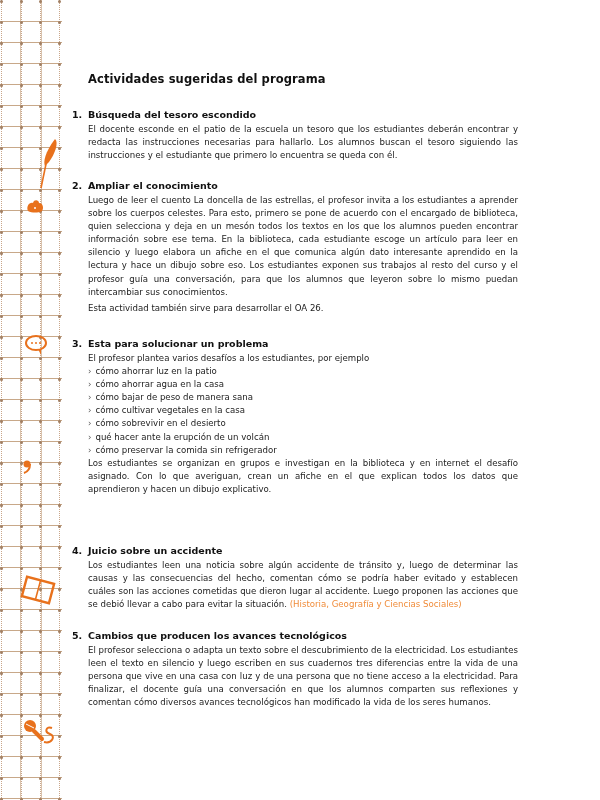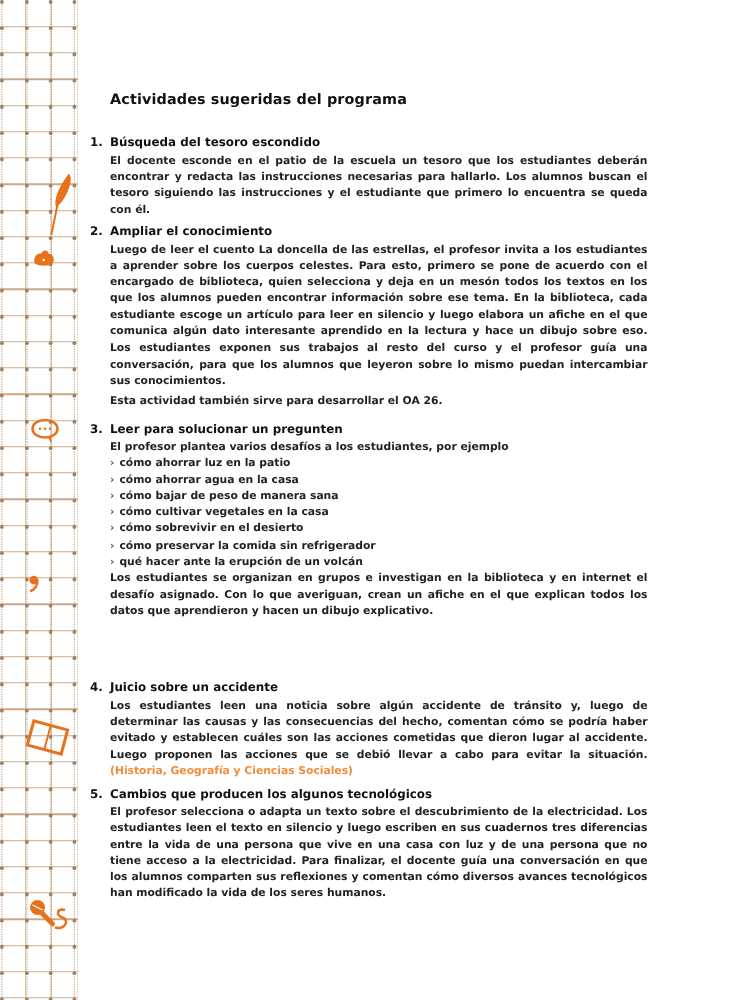--- a/index.html
+++ b/index.html
@@ -24,21 +24,21 @@
   .page {
     position: absolute; left: 88px; top: 0; width: 430px;
   }
   h1 {
     position: absolute; left: 0; top: 72px; margin: 0;
     font-size: 11.5px; font-weight: bold; color: #111; letter-spacing: 0.1px;
   }
   .section { position: absolute; left: 0; width: 430px; }
   .sec-head { position: relative; font-size: 9.5px; font-weight: bold; color: #111; height: 14px; }
   .sec-num { position: absolute; left: -16px; top: 0; }
-  p, li { margin: 0; font-size: 8.6px; line-height: 13.1px; color: #222; text-align: justify; font-weight: bold; }
+  p, li { margin: 0; font-size: 8.6px; line-height: 13.1px; color: #222; text-align: justify; }
   p { text-align: justify; }
   .tag { color: #f08c3a; }
   ul { list-style: none; margin: 0; padding: 0; }
   ul li::before { content: "›"; color: #555; margin-right: 4px; }
   .gap { height: 3px; }
 </style>
 </head>
 <body>
 
 <div class="margin-grid" id="grid">
@@ -254,44 +254,44 @@
     </div>
     <p>Luego de leer el cuento La doncella de las estrellas, el profesor  invita a los estudiantes a aprender sobre los cuerpos celestes. Para esto, primero se pone de acuerdo con el encargado de biblioteca, quien selecciona y deja en un mesón todos los textos en los que los alumnos pueden encontrar información sobre ese tema. En la biblioteca, cada estudiante escoge un artículo para leer en silencio y luego elabora un afiche en el que comunica algún dato interesante aprendido en la lectura y hace un dibujo sobre eso. Los estudiantes exponen sus trabajos al resto del curso y el profesor guía una conversación, para que los alumnos que leyeron sobre lo mismo puedan intercambiar sus conocimientos.</p>
     <div class="gap"></div>
     <p>Esta actividad también sirve para desarrollar el OA 26.</p>
     <div class="gap"></div>
   </div>
 
   <div class="section" style="top:338px">
     <div class="sec-head">
       <span class="sec-num">3.</span>
-      <span>Leer para solucionar un pregunten</span>
+      <span>Esta para solucionar un problema</span>
     </div>
     <p>El profesor plantea varios desafíos a los estudiantes, por ejemplo</p>
     <ul>
       <li>cómo ahorrar luz en la patio</li>
       <li>cómo ahorrar agua en la casa</li>
       <li>cómo bajar de peso de manera sana</li>
       <li>cómo cultivar vegetales en la casa</li>
       <li>cómo sobrevivir en el desierto</li>
+      <li>qué hacer ante la erupción de un volcán</li>
       <li>cómo preservar la comida sin refrigerador</li>
-      <li>qué hacer ante la erupción de un volcán</li>
     </ul>
     <p>Los estudiantes se organizan en grupos e investigan en la biblioteca y en internet el desafío asignado. Con lo que averiguan, crean un afiche en el que explican todos los datos que aprendieron y hacen un dibujo explicativo.</p>
   </div>
 
   <div class="section" style="top:545px">
     <div class="sec-head">
       <span class="sec-num">4.</span>
       <span>Juicio sobre un accidente</span>
     </div>
     <p><span>Los estudiantes leen una noticia sobre algún accidente de tránsito  y, luego de determinar las causas y las consecuencias del hecho, comentan cómo se podría haber evitado y establecen cuáles son las acciones cometidas que dieron lugar al accidente. Luego proponen las acciones que se debió llevar a cabo para evitar la situación.</span> <span class="tag">(Historia, Geografía y Ciencias Sociales)</span></p>
   </div>
 
   <div class="section" style="top:630px">
     <div class="sec-head">
       <span class="sec-num">5.</span>
-      <span>Cambios que producen los algunos tecnológicos</span>
+      <span>Cambios que producen los avances tecnológicos</span>
     </div>
     <p>El profesor selecciona o adapta un texto sobre el descubrimiento de la electricidad. Los estudiantes leen el texto en silencio y luego escriben en sus cuadernos tres diferencias entre la vida de una persona que vive en una casa con luz y de una persona que no tiene acceso a la electricidad. Para finalizar, el docente guía una conversación en que los alumnos comparten sus reflexiones y comentan cómo diversos avances tecnológicos han modificado la vida de los seres humanos.</p>
     <div class="gap"></div>
   </div>
 </div>
 
 </body></html>

